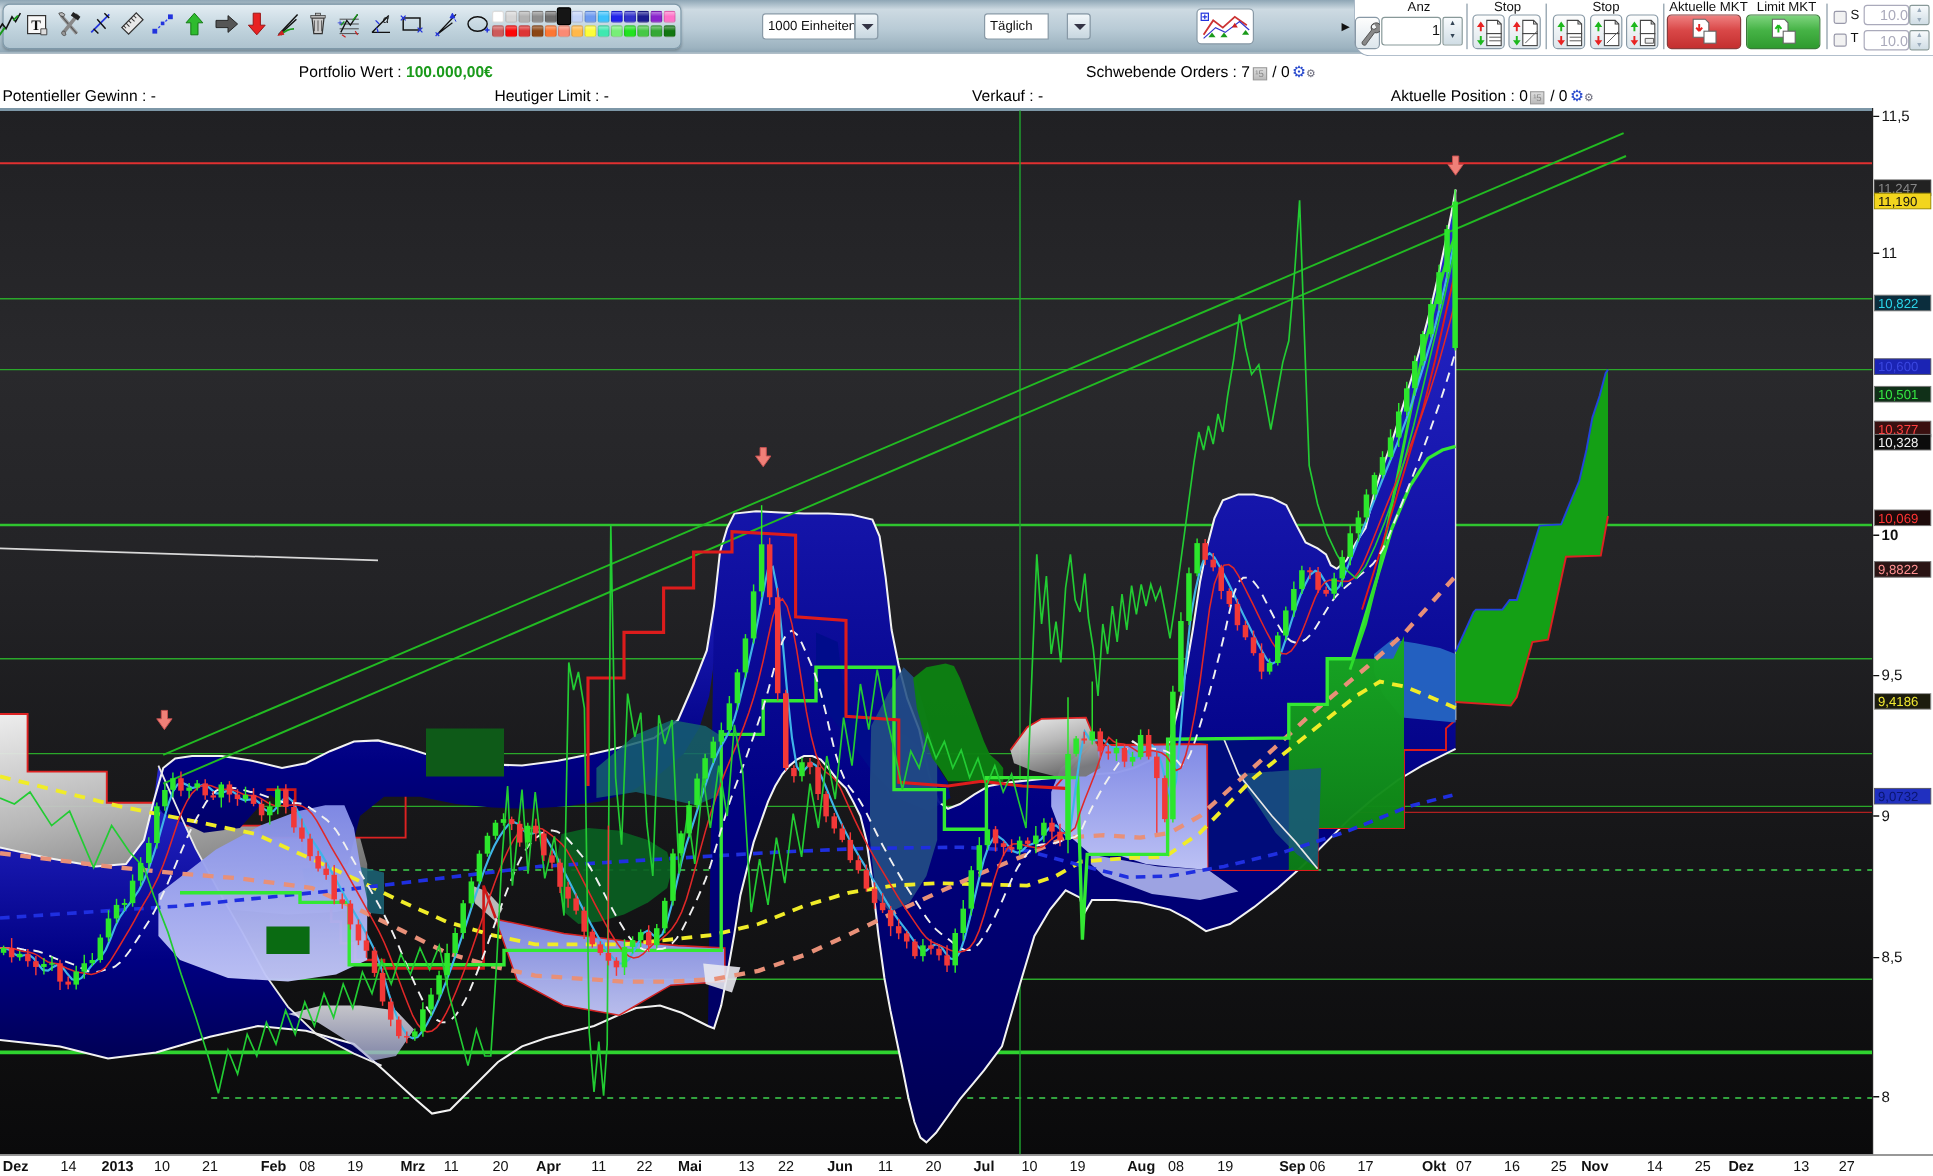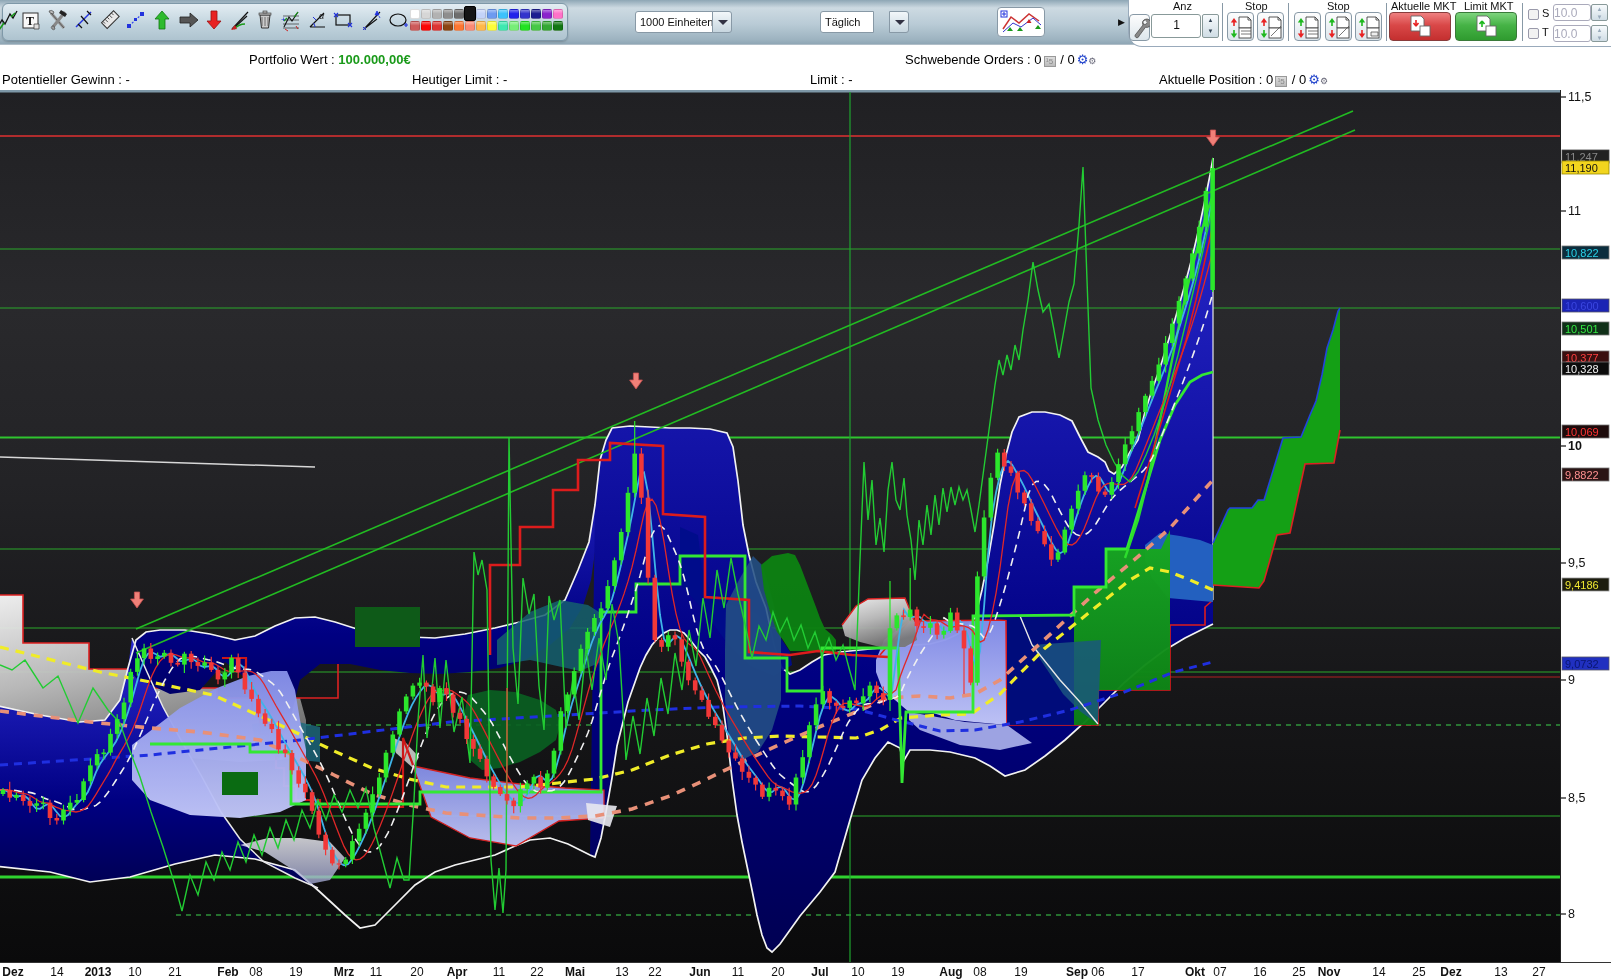--- a/index.html
+++ b/index.html
@@ -17,21 +17,21 @@
   background:linear-gradient(#f2f7fa,#c7d6df); }
 .caret { position:absolute; left:5px; top:8px; width:0; height:0; border:5px solid transparent;
   border-top-color:#334; }
 .chbtn { position:absolute; left:997px; top:7px; width:48px; height:30px; background:#fff;
   border:1px solid #8899a6; border-radius:4px; padding:1px; }
 .rpanel { position:absolute; left:1128px; top:0; width:483px; height:47px; background:#fff;
   border-left:1px solid #9ab; border-bottom:1px solid #9ab; border-radius:0 0 0 14px; }
 .tri { position:absolute; left:1118px; top:17px; font-size:9px; color:#111; }
 .lab { position:absolute; top:0px; font-size:11px; color:#111; }
 .inp { position:absolute; background:#fff; border:1px solid #899; border-radius:3px; font-size:12px;
-  color:#111; text-align:right; padding:3px 20px 0 0; }
+  color:#111; text-align:right; padding:3px 0 0 0; }
 .inp.dis { color:#aab; border-color:#aab; padding-top:1px; }
 .sqbtn { position:absolute; background:linear-gradient(#fdfdfd,#dde6ec); border:1px solid #8899a6;
   border-radius:4px; padding:1px; }
 .mkt { position:absolute; top:12px; height:29px; border:1px solid #883c3c; border-radius:4px;
   text-align:center; padding-top:1px; }
 .mkt.grn { border-color:#3a7a3a; }
 .spin { position:absolute; width:17px; height:24px; border:1px solid #899; border-radius:2px;
   background:linear-gradient(#f8fbfd,#d0dde5); font-size:6px; text-align:center; color:#345; line-height:11px; }
 .spin span { display:block; }
 .spin.sm { height:17px; line-height:8px; color:#9ab; }
@@ -256,26 +256,26 @@
     <span>▲</span>
     <span>▼</span>
   </div>
 <div class="inp dis" style="left:1553px;top:25px;width:38px;height:17px">10.0</div>
 <div class="spin sm" style="left:1591px;top:25px">
     <span>▲</span>
     <span>▼</span>
   </div>
 <div class="irow" style="top:52px">
     <span style="left:249px"><b class="n">Portfolio Wert : </b><span class="gv">100.000,00€</span></span>
-    <span style="left:905px"><b class="n">Schwebende Orders : 0</b><span class="xicon"></span><b class="n"> / 0</b><span class="gears">⚙<small>⚙</small></span></span>
+    <span style="left:905px"><b class="n">Schwebende Orders : 7</b><span class="xicon"></span><b class="n"> / 0</b><span class="gears">⚙<small>⚙</small></span></span>
   </div>
 <div class="irow" style="top:72px">
     <span style="left:2px"><b class="n">Potentieller Gewinn : -</b></span>
     <span style="left:412px"><b class="n">Heutiger Limit : -</b></span>
-    <span style="left:810px"><b class="n">Limit : -</b></span>
+    <span style="left:810px"><b class="n">Verkauf : -</b></span>
     <span style="left:1159px"><b class="n">Aktuelle Position : 0</b><span class="xicon"></span><b class="n"> / 0</b><span class="gears">⚙<small>⚙</small></span></span>
   </div>
 <svg width="1611" height="890" viewBox="0 90 1611 890" style="position:absolute;left:0;top:90px;">
 <defs>
 <linearGradient id="bg" x1="0" y1="0" x2="0" y2="1">
 <stop offset="0" stop-color="#202023"></stop>
         <stop offset="0.25" stop-color="#29292c"></stop>
 <stop offset="0.45" stop-color="#232326"></stop>
         <stop offset="0.7" stop-color="#161618"></stop>
 <stop offset="1" stop-color="#0a0a0b"></stop>

